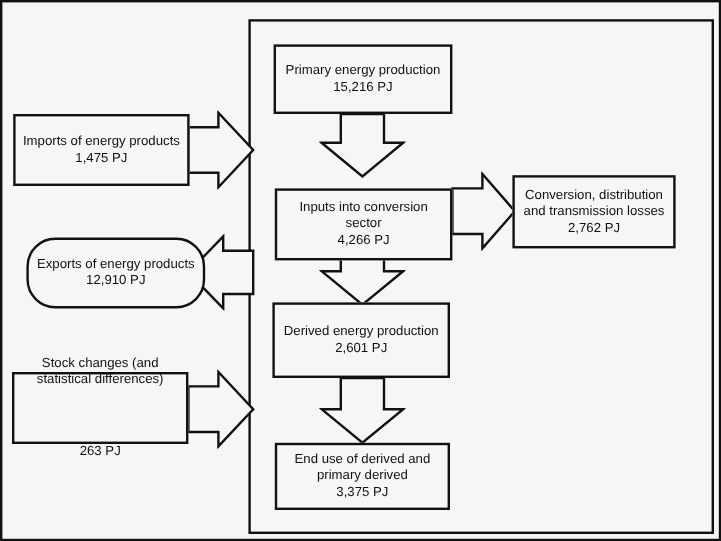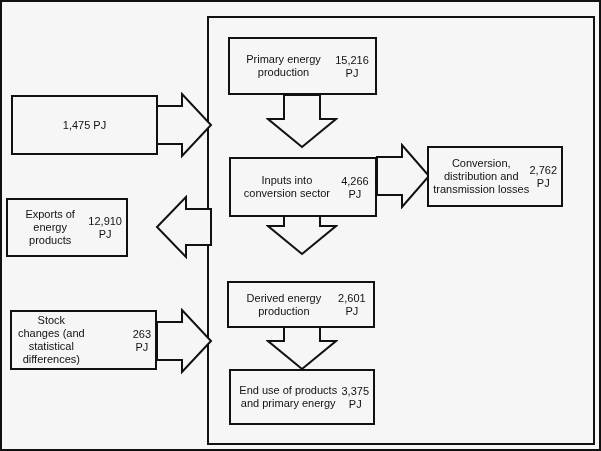--- a/index.html
+++ b/index.html
@@ -18,20 +18,21 @@
     border:2px solid #111;
     box-sizing:border-box;
     background:transparent;
   }
   .box{
     position:absolute;
     border:2px solid #111;
     box-sizing:border-box;
     background:#f6f6f6;
     display:flex;
+    flex-direction:column;
     align-items:center;
     justify-content:center;
     text-align:center;
     font-size:11px;
     line-height:13px;
     padding:2px 4px;
     z-index:2;
   }
   .box .lbl{white-space:pre-line;}
   .box .val{margin-top:1px;}
@@ -39,50 +40,51 @@
   .arrow polygon{fill:#f6f6f6;stroke:#111;stroke-width:2;stroke-linejoin:miter;}
 </style>
 </head>
 <body>
 
 <div class="canvas">
 
   <div class="boundary" style="left:205px;top:14px;width:388px;height:429px;"></div>
 
   <div class="box" style="left:9px;top:93px;width:147px;height:60px;">
+    <div class="lbl">Imports of energy products</div>
     <div class="val">1,475 PJ</div>
   </div>
 
-  <div class="box" style="left:4px;top:196px;width:122px;height:59px;">
+  <div class="box" style="left:20px;top:196px;width:149px;height:59px;border-radius:24px;">
     <div class="lbl">Exports of energy products</div>
     <div class="val">12,910 PJ</div>
   </div>
 
   <div class="box" style="left:8px;top:308px;width:147px;height:60px;gap:46px;">
     <div class="lbl">Stock changes (and statistical differences)</div>
     <div class="val">263 PJ</div>
   </div>
 
   <div class="box" style="left:226px;top:35px;width:149px;height:58px;">
     <div class="lbl">Primary energy production</div>
     <div class="val">15,216 PJ</div>
   </div>
 
   <div class="box" style="left:227px;top:143px;width:148px;height:60px;margin-top:12px;">
     <div class="lbl">Inputs into conversion sector</div>
     <div class="val">4,266 PJ</div>
   </div>
 
-  <div class="box" style="left:225px;top:250px;width:148px;height:47px;margin-top:29px;">
+  <div class="box" style="left:225px;top:250px;width:148px;height:63px;">
     <div class="lbl">Derived energy production</div>
     <div class="val">2,601 PJ</div>
   </div>
 
   <div class="box" style="left:227px;top:367px;width:146px;height:56px;">
-    <div class="lbl">End use of products and primary energy</div>
+    <div class="lbl">End use of derived and primary derived</div>
     <div class="val">3,375 PJ</div>
   </div>
 
   <div class="box" style="left:425px;top:144px;width:136px;height:61px;">
     <div class="lbl">Conversion, distribution and transmission losses</div>
     <div class="val">2,762 PJ</div>
   </div>
 
   <svg class="arrow" style="left:153px;top:90px;" width="58" height="66" viewBox="0 0 58 66">
     <polygon points="2,14 27,14 27,2 56,33 27,64 27,52 2,52"></polygon>

